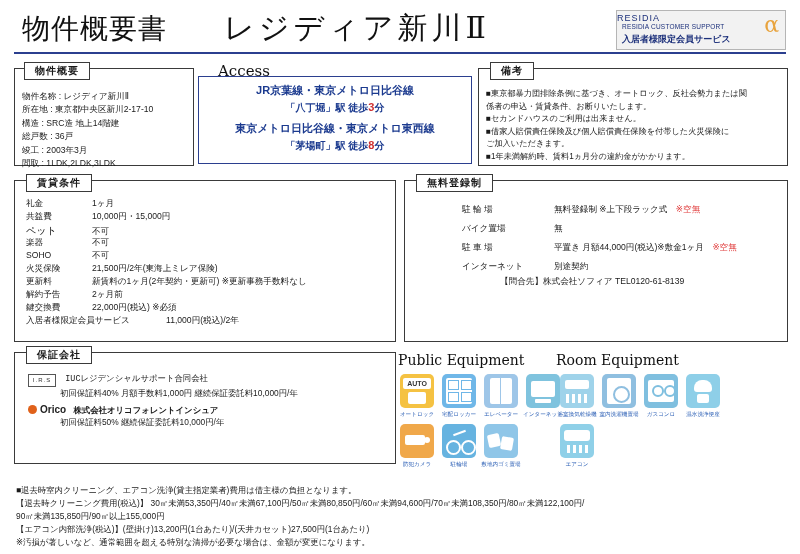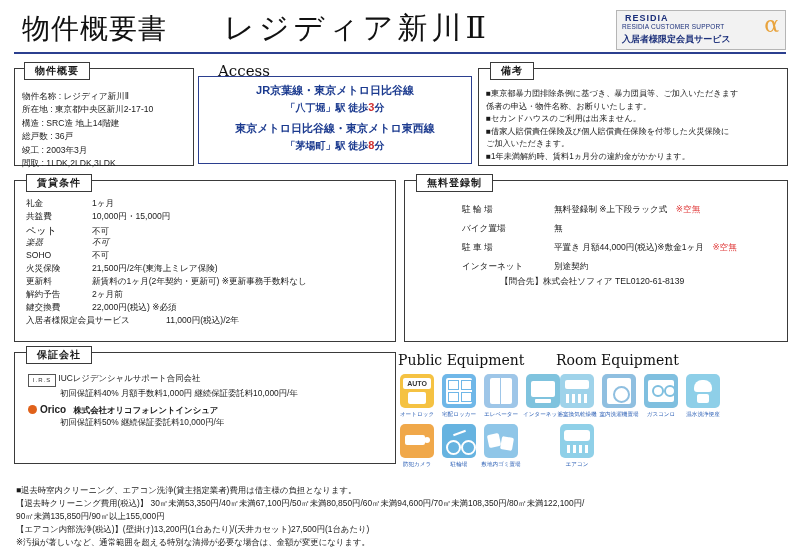--- a/index.html
+++ b/index.html
@@ -18,21 +18,21 @@
   }
   .hdr-prop{
     position:absolute;left:210px;top:0px;font-size:30px;letter-spacing:4px;
     font-family:"DejaVu Serif","Liberation Serif",serif;color:#111;
   }
   .hdr-underline{position:absolute;left:0;top:44px;width:772px;height:2px;background:#2b3f8f;}
   .hdr-logo{
     position:absolute;right:0px;top:2px;width:168px;height:38px;
     border:1px solid #b5b5b5;background:#f2f2f2;
   }
-  .hdr-logo .l1{position:absolute;left:8px;top:2px;font-size:9px;letter-spacing:1px;color:#1b2f7a;font-weight:bold;}
+  .hdr-logo .l1{position:absolute;left:0;top:2px;font-size:9px;letter-spacing:1px;color:#1b2f7a;font-weight:normal;}
   .hdr-logo .l2{position:absolute;left:5px;top:12px;font-size:6.5px;letter-spacing:0.2px;color:#1b2f7a;}
   .hdr-logo .l3{position:absolute;left:5px;top:22px;font-size:9px;color:#1b2f7a;font-weight:bold;}
   .hdr-logo .alpha{position:absolute;right:6px;top:1px;font-size:22px;color:#e8a33d;font-family:"DejaVu Serif",serif;}
 
   
   .box{position:absolute;border:1px solid #3a3a3a;background:#fff;}
   .box-title{
     position:absolute;background:#fff;border:1px solid #3a3a3a;
     font-size:10px;font-weight:bold;padding:1px 10px;letter-spacing:1px;
   }
@@ -120,41 +120,41 @@
     </div>
     <div class="ac-line lg" style="top:44px;">東京メトロ日比谷線・東京メトロ東西線</div>
     <div class="ac-line" style="top:62px;">
       <span>「茅場町」駅 徒歩</span><span class="walk-num">8</span><span>分</span>
     </div>
   </div>
 
   <div class="box" id="sec-biko"></div>
   <div class="box-title" id="ttl-biko">備考</div>
   <div class="plain" style="left:486px;top:88px;width:296px;">
-    <div class="biko-line">■東京都暴力団排除条例に基づき、暴力団員等、ご加入いただきます</div>
-    <div class="biko-line">係者の申込・物件名称、お断りいたします。</div>
+    <div class="biko-line">■東京都暴力団排除条例に基づき、オートロック、反社会勢力または関</div>
+    <div class="biko-line">係者の申込・賃貸条件、お断りいたします。</div>
     <div class="biko-line">■セカンドハウスのご利用は出来ません。</div>
     <div class="biko-line">■借家人賠償責任保険及び個人賠償責任保険を付帯した火災保険に</div>
     <div class="biko-line">ご加入いただきます。</div>
     <div class="biko-line">■1年未満解約時、賃料1ヵ月分の違約金がかかります。</div>
   </div>
 
   <div class="box" id="sec-chintai"></div>
   <div class="box-title" id="ttl-chintai">賃貸条件</div>
   <div class="plain" style="left:26px;top:198px;width:362px;">
     <div style="position:relative;height:13px;">
       <span class="k" style="display:inline-block;width:66px;font-size:8.6px;">礼金</span><span style="font-size:8.6px;">1ヶ月</span>
     </div>
     <div style="position:relative;height:13px;">
       <span class="k" style="display:inline-block;width:66px;font-size:8.6px;">共益費</span><span style="font-size:8.6px;">10,000円・15,000円</span>
     </div>
     <div style="position:relative;height:13px;">
       <span class="k" style="display:inline-block;width:66px;font-size:10px;">ペット</span><span style="font-size:8.6px;">不可</span>
     </div>
-    <div style="position:relative;height:13px;font-style:italic;">
+    <div style="position:relative;height:13px;">
       <span class="k" style="display:inline-block;width:66px;font-size:8.6px;">楽器</span><span style="font-size:8.6px;">不可</span>
     </div>
     <div style="position:relative;height:13px;">
       <span class="k" style="display:inline-block;width:66px;font-size:8.6px;">SOHO</span><span style="font-size:8.6px;">不可</span>
     </div>
     <div style="position:relative;height:13px;">
       <span class="k" style="display:inline-block;width:66px;font-size:8.6px;">火災保険</span><span style="font-size:8.6px;">21,500円/2年(東海上ミレア保険)</span>
     </div>
     <div style="position:relative;height:13px;">
       <span class="k" style="display:inline-block;width:66px;font-size:8.6px;">更新料</span><span style="font-size:8.6px;">新賃料の1ヶ月(2年契約・更新可) ※更新事務手数料なし</span>
@@ -190,21 +190,21 @@
     <div style="position:relative;height:15px;padding-left:82px;">
       <span style="font-size:8.6px;">【問合先】株式会社ソフィア TEL0120-61-8139</span>
     </div>
   </div>
 
   <div class="box" id="sec-hosho"></div>
   <div class="box-title" id="ttl-hosho">保証会社</div>
   <div class="plain" style="left:28px;top:372px;width:360px;">
     <div class="hosho-line">
       <span class="iris-logo">I.R.S</span>
-      <span style="margin-left:0;">IUCレジデンシャルサポート合同会社</span>
+      <span style="margin-left:7px;font-family:Liberation Mono, monospace;">IUCレジデンシャルサポート合同会社</span>
     </div>
     <div class="hosho-line" style="padding-left:32px;">初回保証料40% 月額手数料1,000円 継続保証委託料10,000円/年</div>
     <div class="hosho-line" style="margin-top:4px;">
       <span class="orico-dot"></span><span style="font-weight:bold;font-size:10px;color:#222;">Orico</span>
       <span style="margin-left:5px;font-weight:bold;">株式会社オリコフォレントインシュア</span>
     </div>
     <div class="hosho-line" style="padding-left:32px;">初回保証料50% 継続保証委託料10,000円/年</div>
   </div>
 
   <div class="eq-title" id="eq-pub-title">Public Equipment</div>

